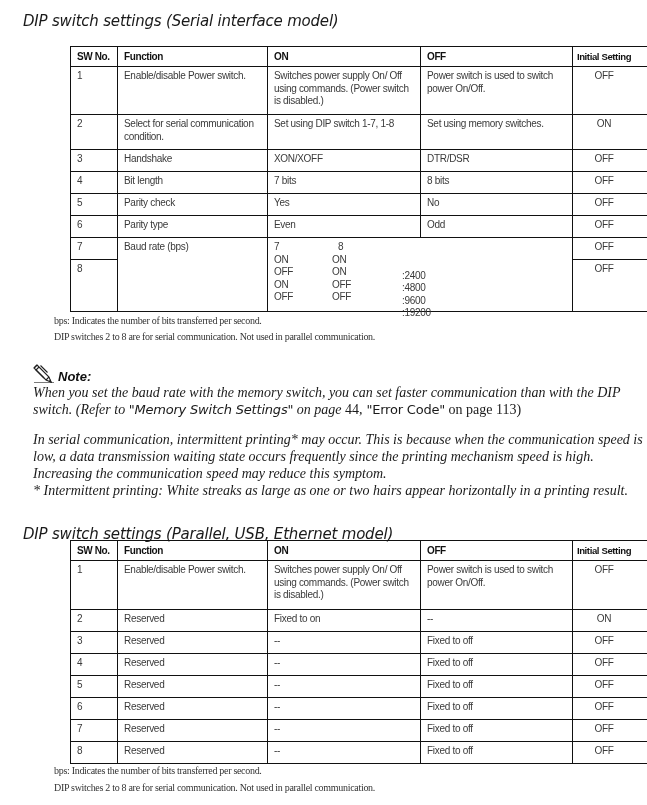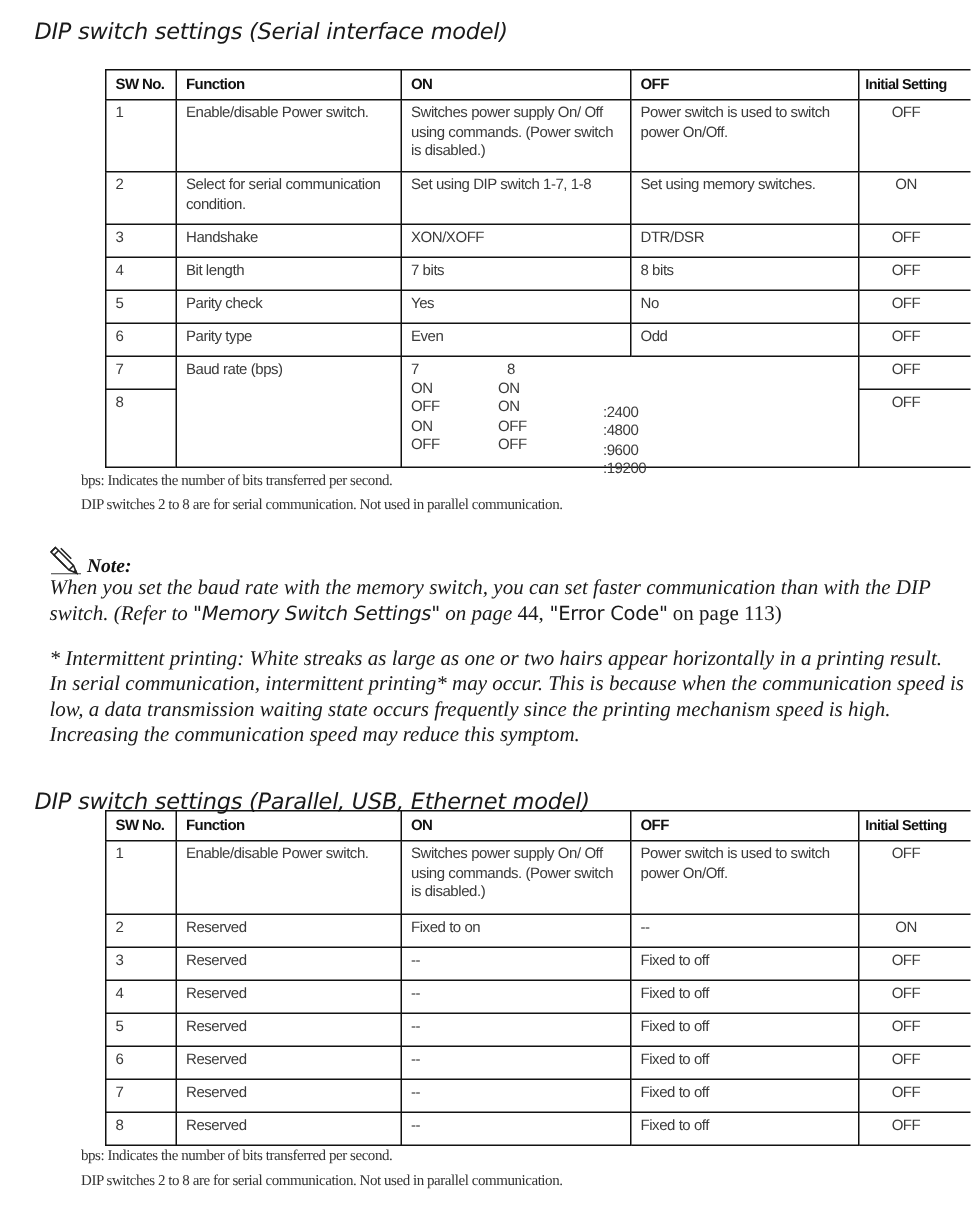--- a/index.html
+++ b/index.html
@@ -65,21 +65,21 @@
     #fn1b { top: 331px; }
     #fn2a { top: 765px; }
     #fn2b { top: 782px; }
 
     .note-head {
       position: absolute; left: 33px; top: 362px; height: 22px;
       display: flex; align-items: flex-end; gap: 3px;
     }
     .note-icon { width: 22px; height: 22px; display: block; }
     .note-label {
-      font-family: Liberation Serif, serif; font-style: italic; font-weight: bold;
+      font-family: Liberation Sans, sans-serif; font-style: italic; font-weight: bold;
       font-size: 13px; color: #111; line-height: 14px;
     }
     .note-body {
       position: absolute; left: 33px; width: 610px;
       font-family: "Liberation Serif", serif; font-style: italic;
       font-size: 14px; line-height: 17px; color: #1a1a1a;
     }
     #note1 { top: 384px; }
     #note2 { top: 431px; }
     .note-body p { margin: 0; }
@@ -207,22 +207,22 @@
     </g>
   </svg>
   <span class="note-label">Note:</span>
 </div>
 
 <div id="note1" class="note-body">
   <p><span>When you set the baud rate with the memory switch, you can set faster communication than with the DIP switch. (Refer to </span><span class="sans-ital">"Memory Switch Settings"</span><span> on page </span><span class="upright">44,</span><span class="sans"> "Error Code"</span><span class="upright"> on page 113)</span></p>
 </div>
 
 <div id="note2" class="note-body">
+  <p>In serial communication, intermittent printing* may occur. This is because when the communication speed is low, a data transmission waiting state occurs frequently since the printing mechanism speed is high. Increasing the communication speed may reduce this symptom.</p>
   <p>* Intermittent printing: White streaks as large as one or two hairs appear horizontally in a printing result.</p>
-  <p>In serial communication, intermittent printing* may occur. This is because when the communication speed is low, a data transmission waiting state occurs frequently since the printing mechanism speed is high. Increasing the communication speed may reduce this symptom.</p>
 </div>
 
 <div id="title2" class="section-title">DIP switch settings (Parallel, USB, Ethernet model)</div>
 
 <table id="table2" class="dip">
   <colgroup>
       <col class="c-sw">
       <col class="c-fn">
       <col class="c-on">
       <col class="c-off">

